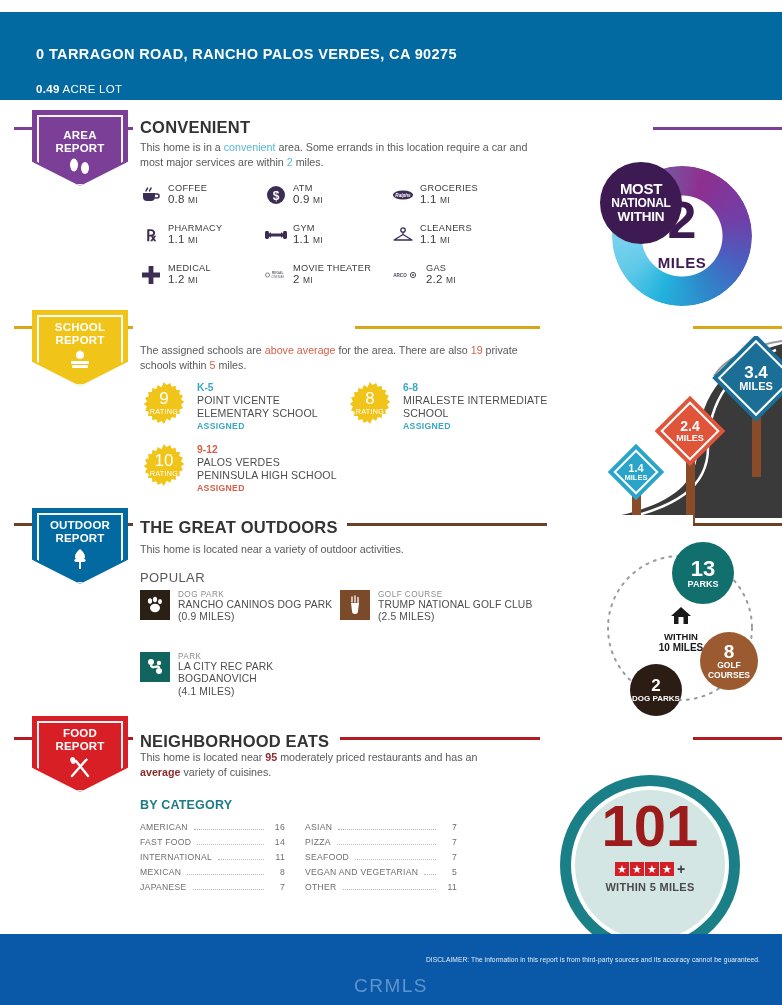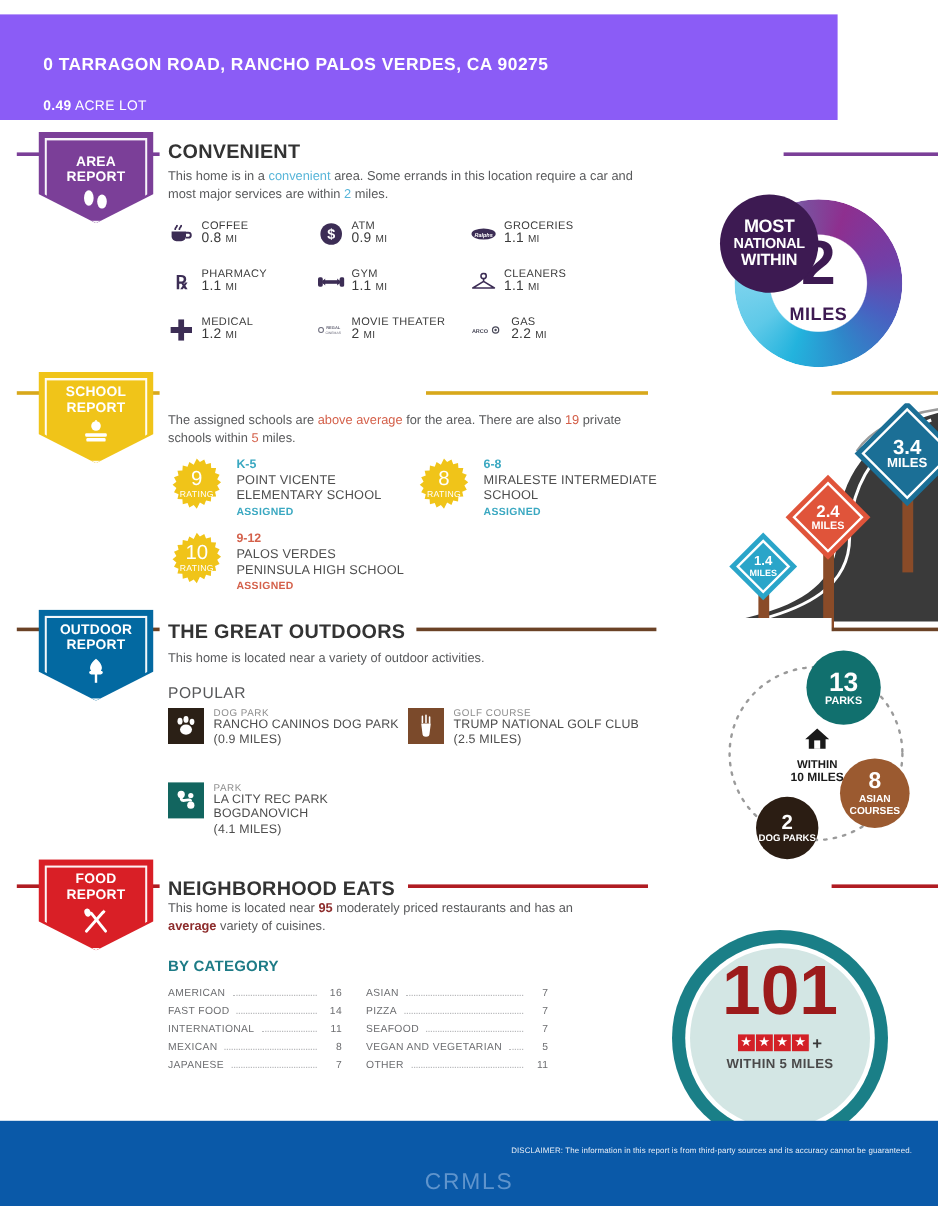--- a/index.html
+++ b/index.html
@@ -6,22 +6,22 @@
   html, body {
     width: 782px; height: 1005px;
     background: #ffffff;
     font-family: "Liberation Sans", sans-serif;
     overflow: hidden;
   }
   .page { position: relative; width: 782px; height: 1005px; background:#fff; }
 
   
   .header {
-    position:absolute; left:0; top:12px; width:698px; height:88px;
-    background:#8b5cf6;
+    position:absolute; left:0; top:12px; width:782px; height:88px;
+    background:#0369a1;
   }
   .header .addr {
     position:absolute; left:36px; top:33px;
     color:#ffffff; font-size:14.5px; font-weight:bold; letter-spacing:.4px;
     line-height:19px; width:520px;
   }
   .header .lot {
     position:absolute; left:36px; top:71px;
     color:#ffffff; font-size:11.5px; letter-spacing:.3px;
   }
@@ -550,21 +550,21 @@
           </svg></div>
       <div style="font-size:9.5px; font-weight:bold; color:#1a1a1a; margin-top:2px;">WITHIN</div>
       <div style="font-size:10px; font-weight:bold; color:#1a1a1a;">10 MILES</div>
     </div>
     <div class="bub" style="left:80px; top:2px; width:62px; height:62px; background:#11706e;">
       <div class="bn" style="font-size:22px;">13</div>
       <div class="bl" style="font-size:9px;">PARKS</div>
     </div>
     <div class="bub" style="left:108px; top:92px; width:58px; height:58px; background:#9b5a30;">
       <div class="bn" style="font-size:19px;">8</div>
-      <div class="bl" style="font-size:8.5px; line-height:9.5px;">ASIAN COURSES</div>
+      <div class="bl" style="font-size:8.5px; line-height:9.5px;">GOLF COURSES</div>
     </div>
     <div class="bub" style="left:38px; top:124px; width:52px; height:52px; background:#2b1d13;">
       <div class="bn" style="font-size:17px;">2</div>
       <div class="bl" style="font-size:8px; line-height:9px;">DOG PARKS</div>
     </div>
   </div>
 
   <div class="rule" style="top:737px; width:768px; background:#b01c22;"></div>
   <div style="position:absolute; left:133px; top:729px; width:560px; height:18px; background:#fff;"></div>
   <div class="rule" style="top:737px; left:340px; width:200px; background:#b01c22;"></div>

